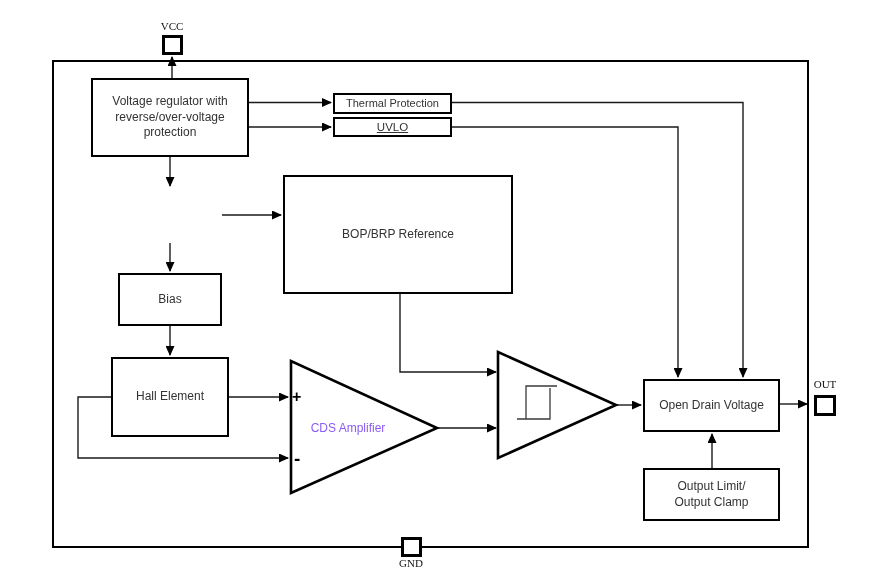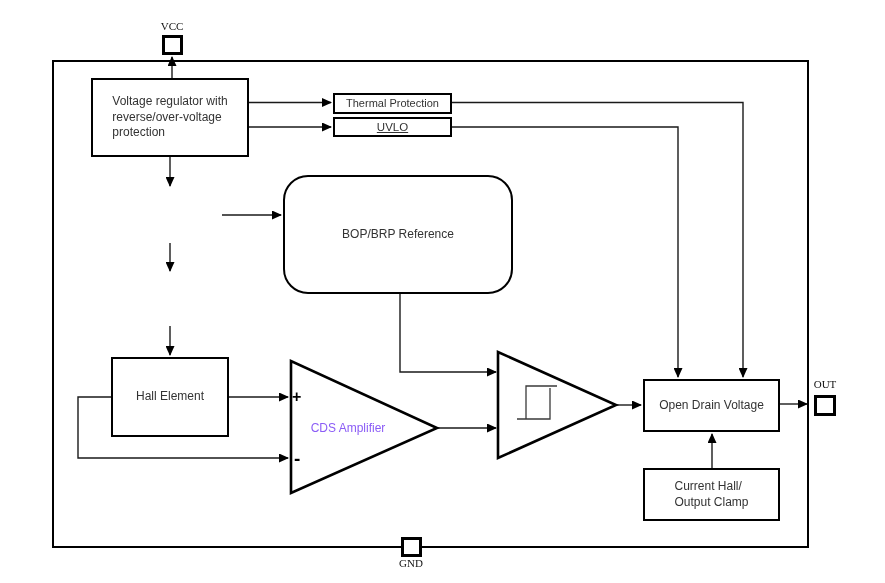--- a/index.html
+++ b/index.html
@@ -3,21 +3,21 @@
 <meta charset="utf-8">
 <style>
   html,body{margin:0;padding:0;background:#ffffff;}
   .stage{
     position:relative;width:885px;height:583px;background:#ffffff;
     font-family:"Liberation Sans","DejaVu Sans",sans-serif;
     color:#333;overflow:hidden;
   }
   .box{
     position:absolute;box-sizing:border-box;border:2px solid #000;background:#fff;
-    display:flex;align-items:center;justify-content:center;
+    display:flex;align-items:center;justify-content:center;text-align:center;
     font-size:12px;line-height:1.3;color:#333;z-index:1;padding:2px;
   }
   .box .lines div{white-space:nowrap;}
   .outer-border{
     position:absolute;box-sizing:border-box;border:2px solid #000;background:#fff;
     left:52px;top:60px;width:757px;height:488px;z-index:0;
   }
   .pad{
     position:absolute;box-sizing:border-box;border:3px solid #000;background:#fff;z-index:3;
   }
@@ -49,36 +49,39 @@
 
   <div class="box" style="left:333px;top:93px;width:119px;height:21px;font-size:11px;padding:0;">
     <span>Thermal Protection</span>
   </div>
 
   <div class="box" style="left:333px;top:117px;width:119px;height:20px;font-size:11.5px;padding:0;text-decoration:underline;">
     <span>UVLO</span>
   </div>
 
 
-  <div class="box" style="left:283px;top:175px;width:230px;height:119px;border-radius:25px;">
+  <div class="box" style="left:283px;top:175px;width:230px;height:119px;">
     <span>BOP/BRP Reference</span>
   </div>
 
+  <div class="box" style="left:118px;top:273px;width:104px;height:53px;">
+    <span>Bias</span>
+  </div>
 
   <div class="box" style="left:111px;top:357px;width:118px;height:80px;">
     <span>Hall Element</span>
   </div>
 
   <div class="box" style="left:643px;top:379px;width:137px;height:53px;">
     <span>Open Drain Voltage</span>
   </div>
 
   <div class="box" style="left:643px;top:468px;width:137px;height:53px;">
     <div class="lines">
-      <div>Current Hall/</div>
+      <div>Output Limit/</div>
       <div>Output Clamp</div>
     </div>
   </div>
 
   <svg class="svg-layer" width="885" height="583" viewBox="0 0 885 583">
     <defs>
       <marker id="arr" markerUnits="userSpaceOnUse" markerWidth="10" markerHeight="9" refX="9" refY="4.5" orient="auto">
         <path d="M0,0 L10,4.5 L0,9 Z" fill="#000"></path>
       </marker>
     </defs>

